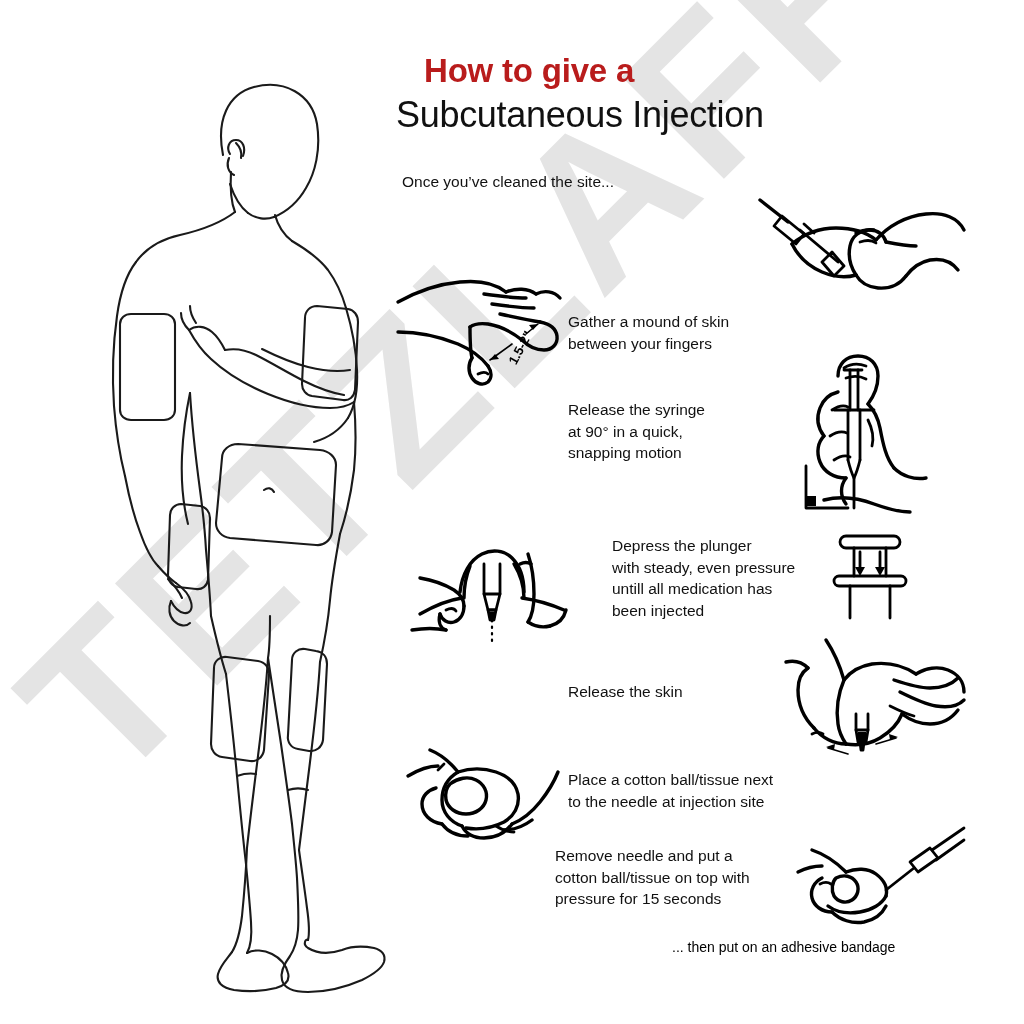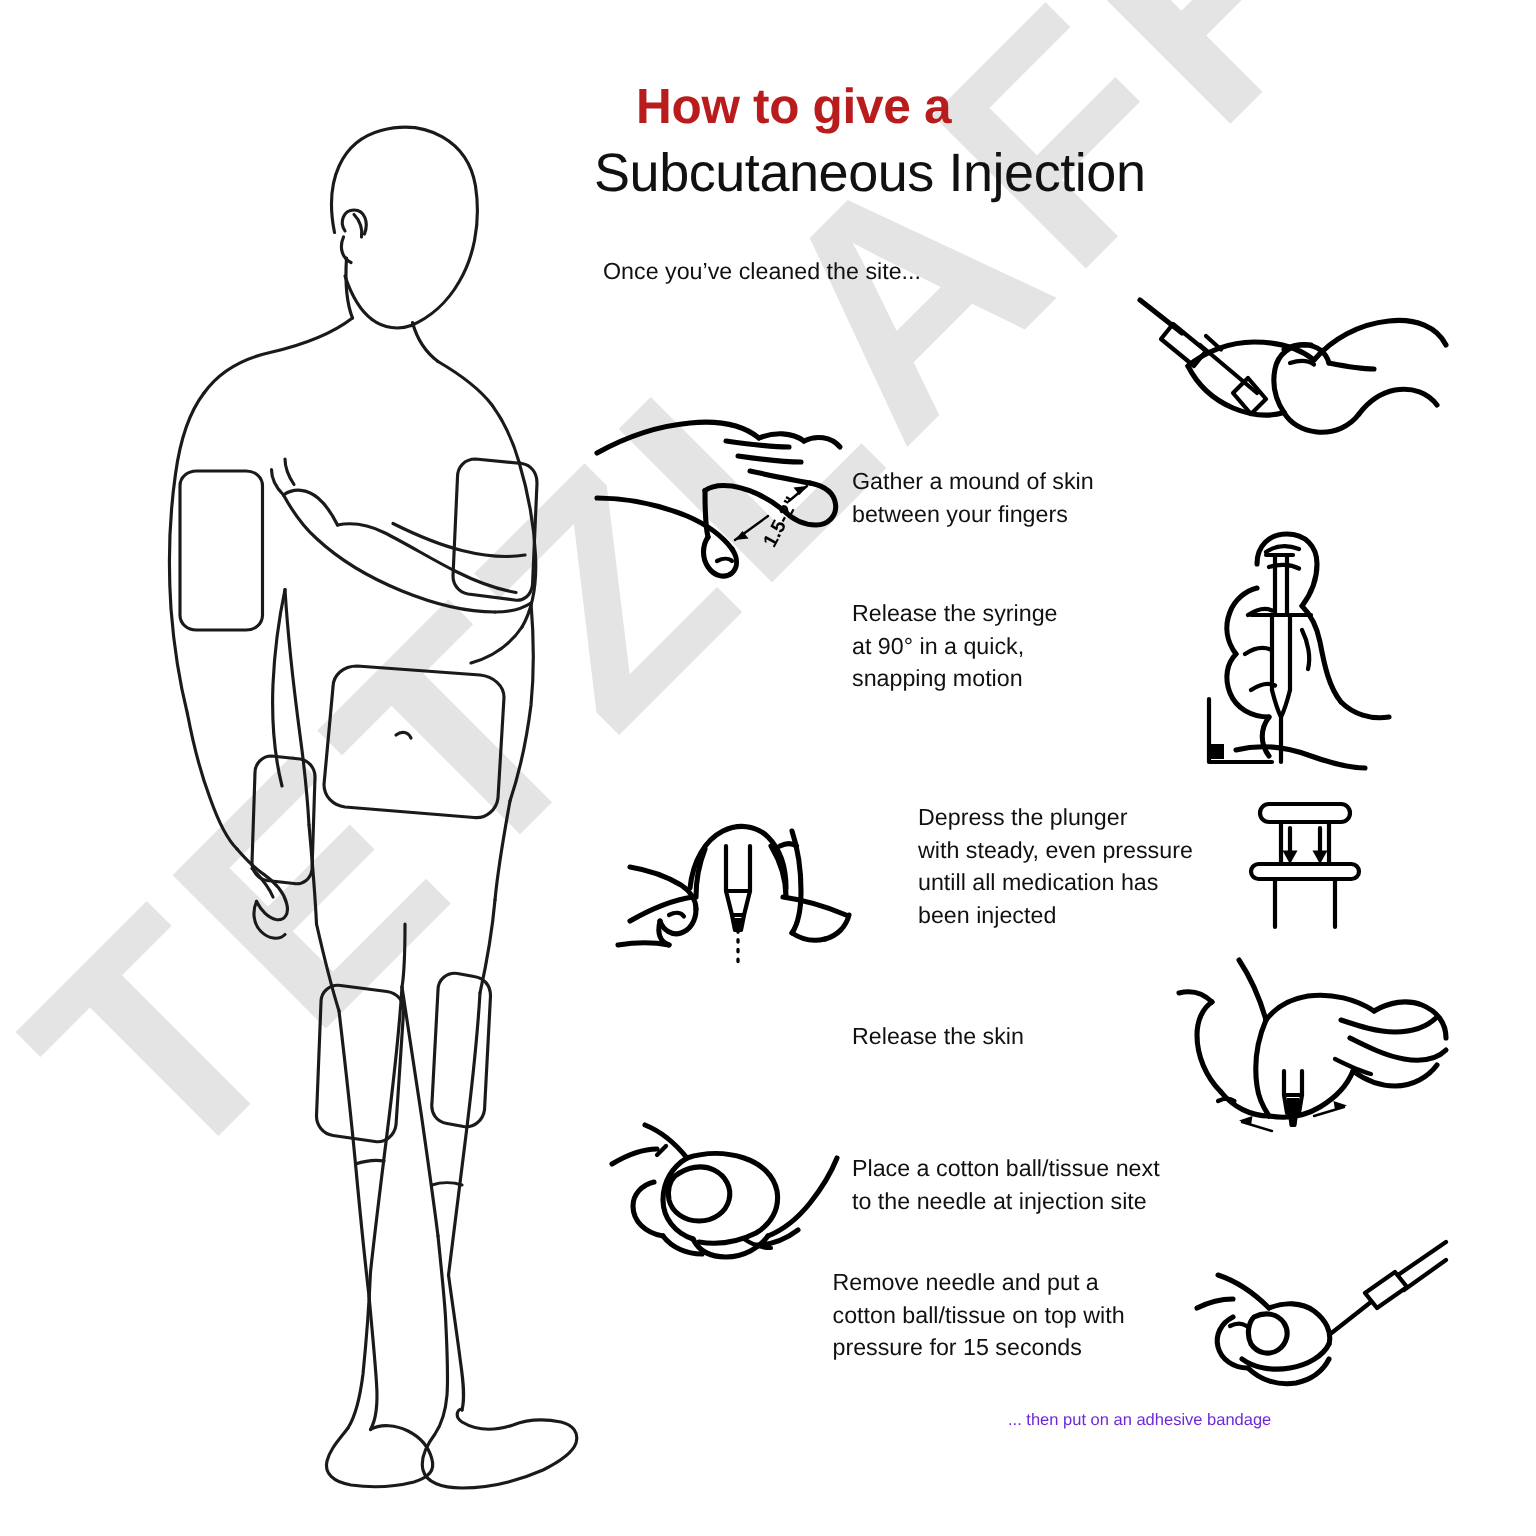--- a/index.html
+++ b/index.html
@@ -40,21 +40,21 @@
   .title-line2{
     font-size:36px;font-weight:400;line-height:46px;color:#111;
     letter-spacing:-0.3px;
   }
   .intro{
     position:absolute;left:402px;top:172px;z-index:20;
     font-size:15.5px;line-height:20px;color:#111;
   }
   .outro{
     position:absolute;left:672px;top:937px;z-index:20;
-    font-size:11px;line-height:20px;color:#6d28d9;white-space:nowrap;
+    font-size:14px;line-height:20px;color:#000000;white-space:nowrap;
   }
 
   
   .step-text{
     position:absolute;z-index:20;
     font-size:15.5px;line-height:21.5px;color:#111;
   }
   .step-text div{white-space:nowrap;}
 
   

